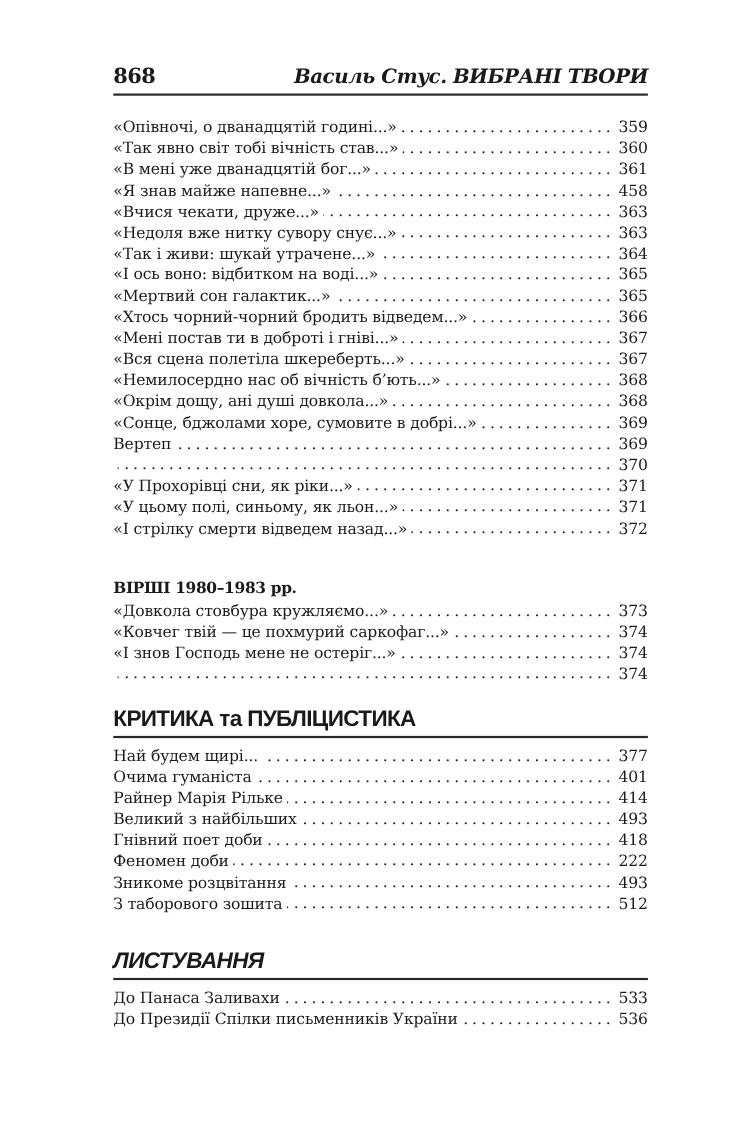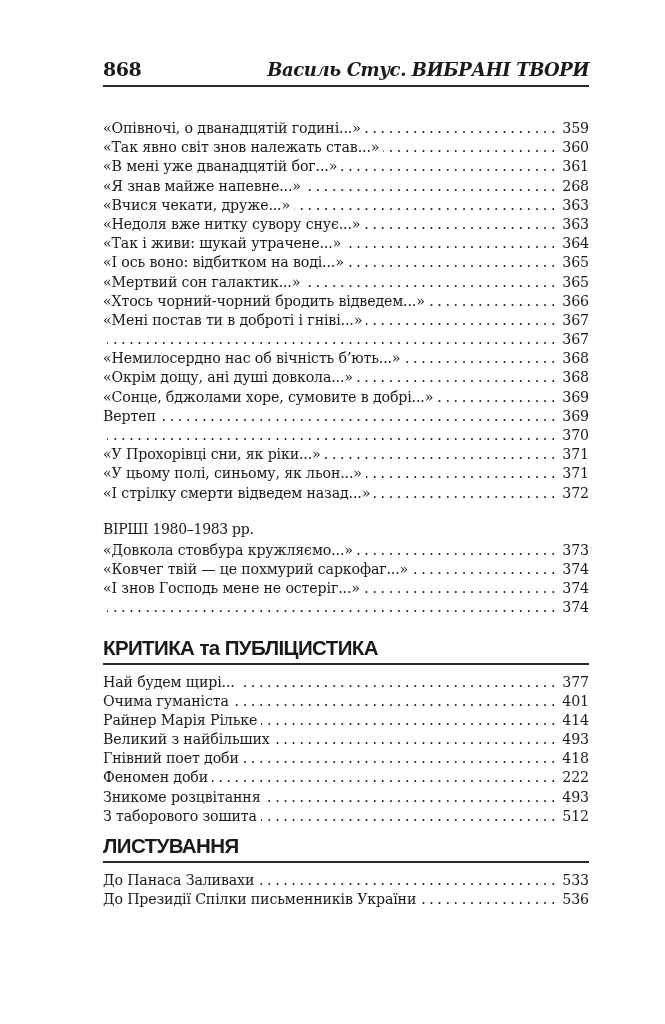--- a/index.html
+++ b/index.html
@@ -35,21 +35,21 @@
       letter-spacing: -0.5px;
     }
     .book-title {
       font-family: "DejaVu Serif", serif;
       font-weight: bold;
       font-style: italic;
       font-size: 18px;
       letter-spacing: -0.4px;
     }
     .toc-block {
-      margin-top: 32px;
+      margin-top: 20px;
     }
     .toc-row {
       display: flex;
       align-items: baseline;
       height: 19.2px;
       font-family: "DejaVu Serif", serif;
       font-size: 14.2px;
       line-height: 19.2px;
       white-space: nowrap;
       overflow: hidden;
@@ -67,70 +67,70 @@
       text-align: right;
       direction: rtl;
     }
     .toc-page {
       flex: 0 0 auto;
       text-align: right;
       min-width: 28px;
     }
     .sub-heading {
       font-family: "DejaVu Serif", serif;
-      font-weight: normal;
+      font-weight: bold;
       font-size: 14px;
-      margin-top: 14px;
+      margin-top: 32px;
       height: 24px;
       line-height: 24px;
       letter-spacing: -0.3px;
     }
     .section-heading {
       font-family: "Liberation Sans", sans-serif;
       font-weight: bold;
       font-size: 20.5px;
       letter-spacing: -0.6px;
       border-bottom: 2px solid #2a2a2a;
       height: 29px;
       line-height: 24px;
       padding-bottom: 3px;
     }
     .section-kritika { margin-top: 18px; margin-bottom: 8px; }
-    .section-lystuvannia { margin-top: 8px; margin-bottom: 8px; }
+    .section-lystuvannia { margin-top: 30px; margin-bottom: 8px; font-style: italic; }
   </style>
 </head>
 <body>
 
 <div class="page">
 
   <div class="running-head">
     <span class="page-number">868</span>
     <span class="book-title">Василь Стус. ВИБРАНІ ТВОРИ</span>
   </div>
 
   <div class="toc-block" id="list-continued">
       <div class="toc-row">
         <span class="toc-title">«Опівночі, о дванадцятій годині...»</span>
         <span class="toc-dots">................................................................................................</span>
         <span class="toc-page">359</span>
       </div>
       <div class="toc-row">
-        <span class="toc-title">«Так явно світ знов належать став...»</span>
+        <span class="toc-title">«Так явно світ тобі вічність став...»</span>
         <span class="toc-dots">................................................................................................</span>
         <span class="toc-page">360</span>
       </div>
       <div class="toc-row">
         <span class="toc-title">«В мені уже дванадцятій бог...»</span>
         <span class="toc-dots">................................................................................................</span>
         <span class="toc-page">361</span>
       </div>
       <div class="toc-row">
         <span class="toc-title">«Я знав майже напевне...»</span>
         <span class="toc-dots">................................................................................................</span>
-        <span class="toc-page">268</span>
+        <span class="toc-page">458</span>
       </div>
       <div class="toc-row">
         <span class="toc-title">«Вчися чекати, друже...»</span>
         <span class="toc-dots">................................................................................................</span>
         <span class="toc-page">363</span>
       </div>
       <div class="toc-row">
         <span class="toc-title">«Недоля вже нитку сувору снує...»</span>
         <span class="toc-dots">................................................................................................</span>
         <span class="toc-page">363</span>
@@ -154,20 +154,21 @@
         <span class="toc-title">«Хтось чорний-чорний бродить відведем...»</span>
         <span class="toc-dots">................................................................................................</span>
         <span class="toc-page">366</span>
       </div>
       <div class="toc-row">
         <span class="toc-title">«Мені постав ти в доброті і гніві...»</span>
         <span class="toc-dots">................................................................................................</span>
         <span class="toc-page">367</span>
       </div>
       <div class="toc-row">
+        <span class="toc-title">«Вся сцена полетіла шкереберть...»</span>
         <span class="toc-dots">................................................................................................</span>
         <span class="toc-page">367</span>
       </div>
       <div class="toc-row">
         <span class="toc-title">«Немилосердно нас об вічність б’ють...»</span>
         <span class="toc-dots">................................................................................................</span>
         <span class="toc-page">368</span>
       </div>
       <div class="toc-row">
         <span class="toc-title">«Окрім дощу, ані душі довкола...»</span>

